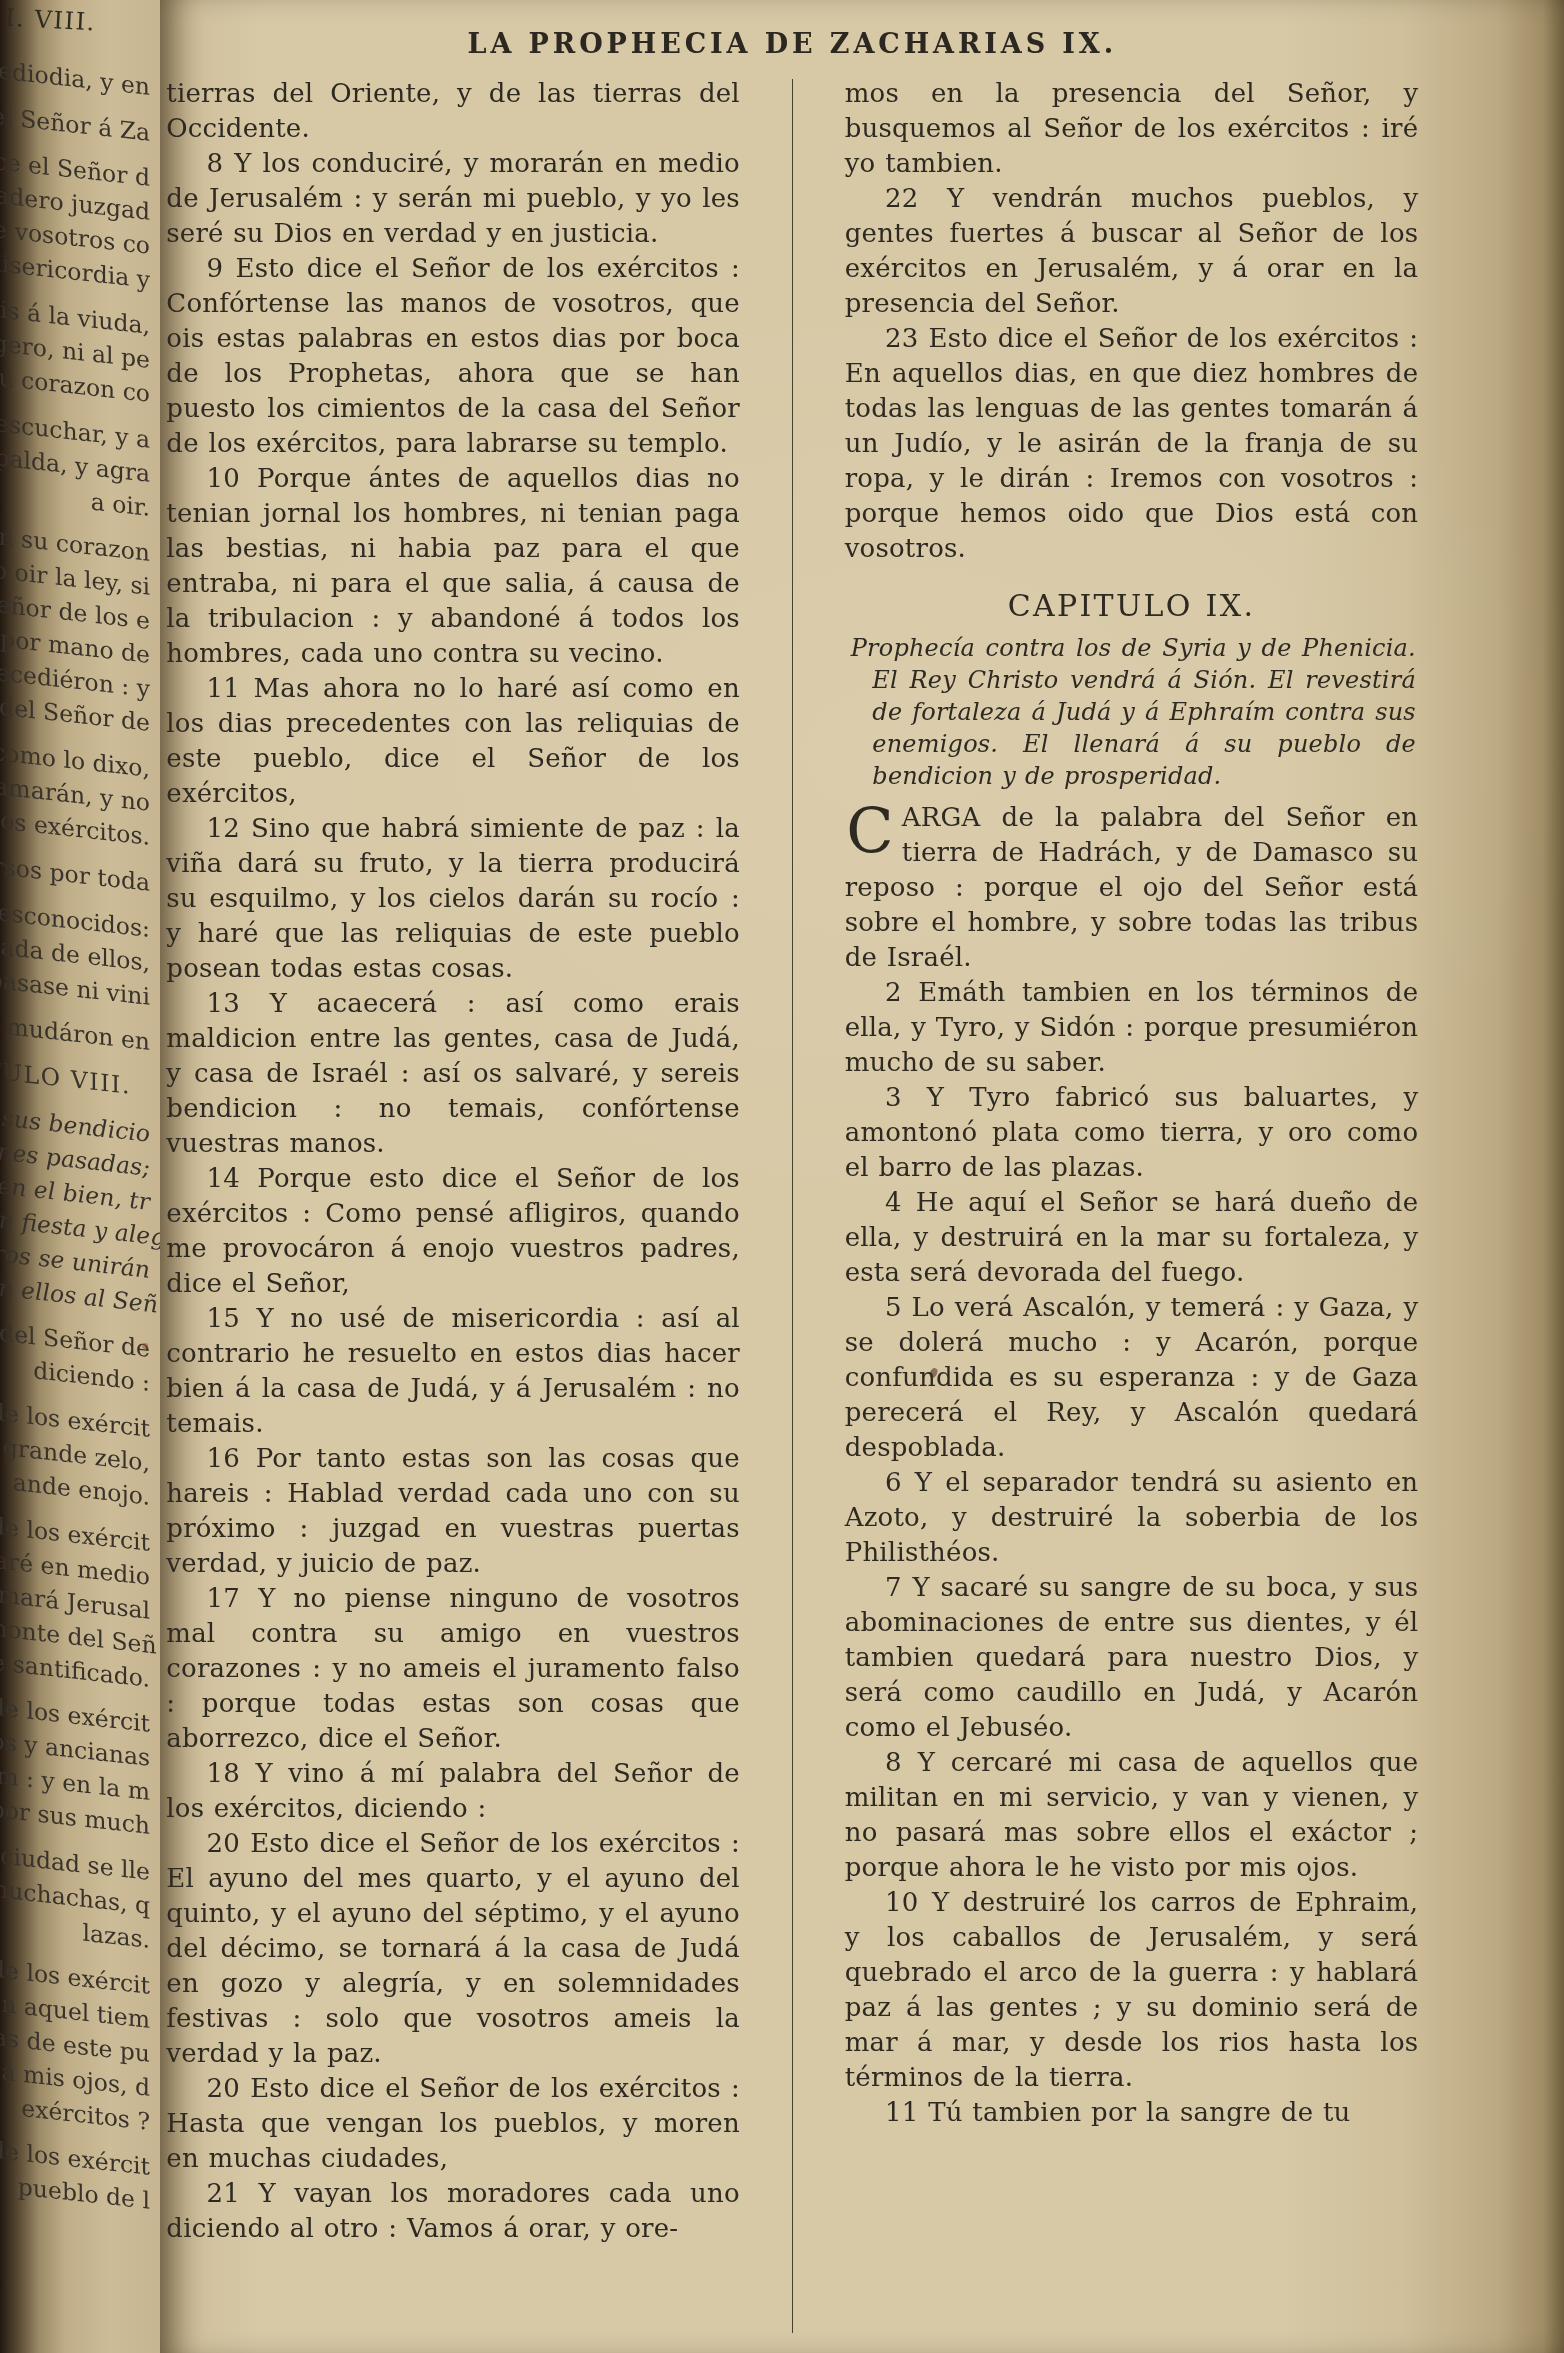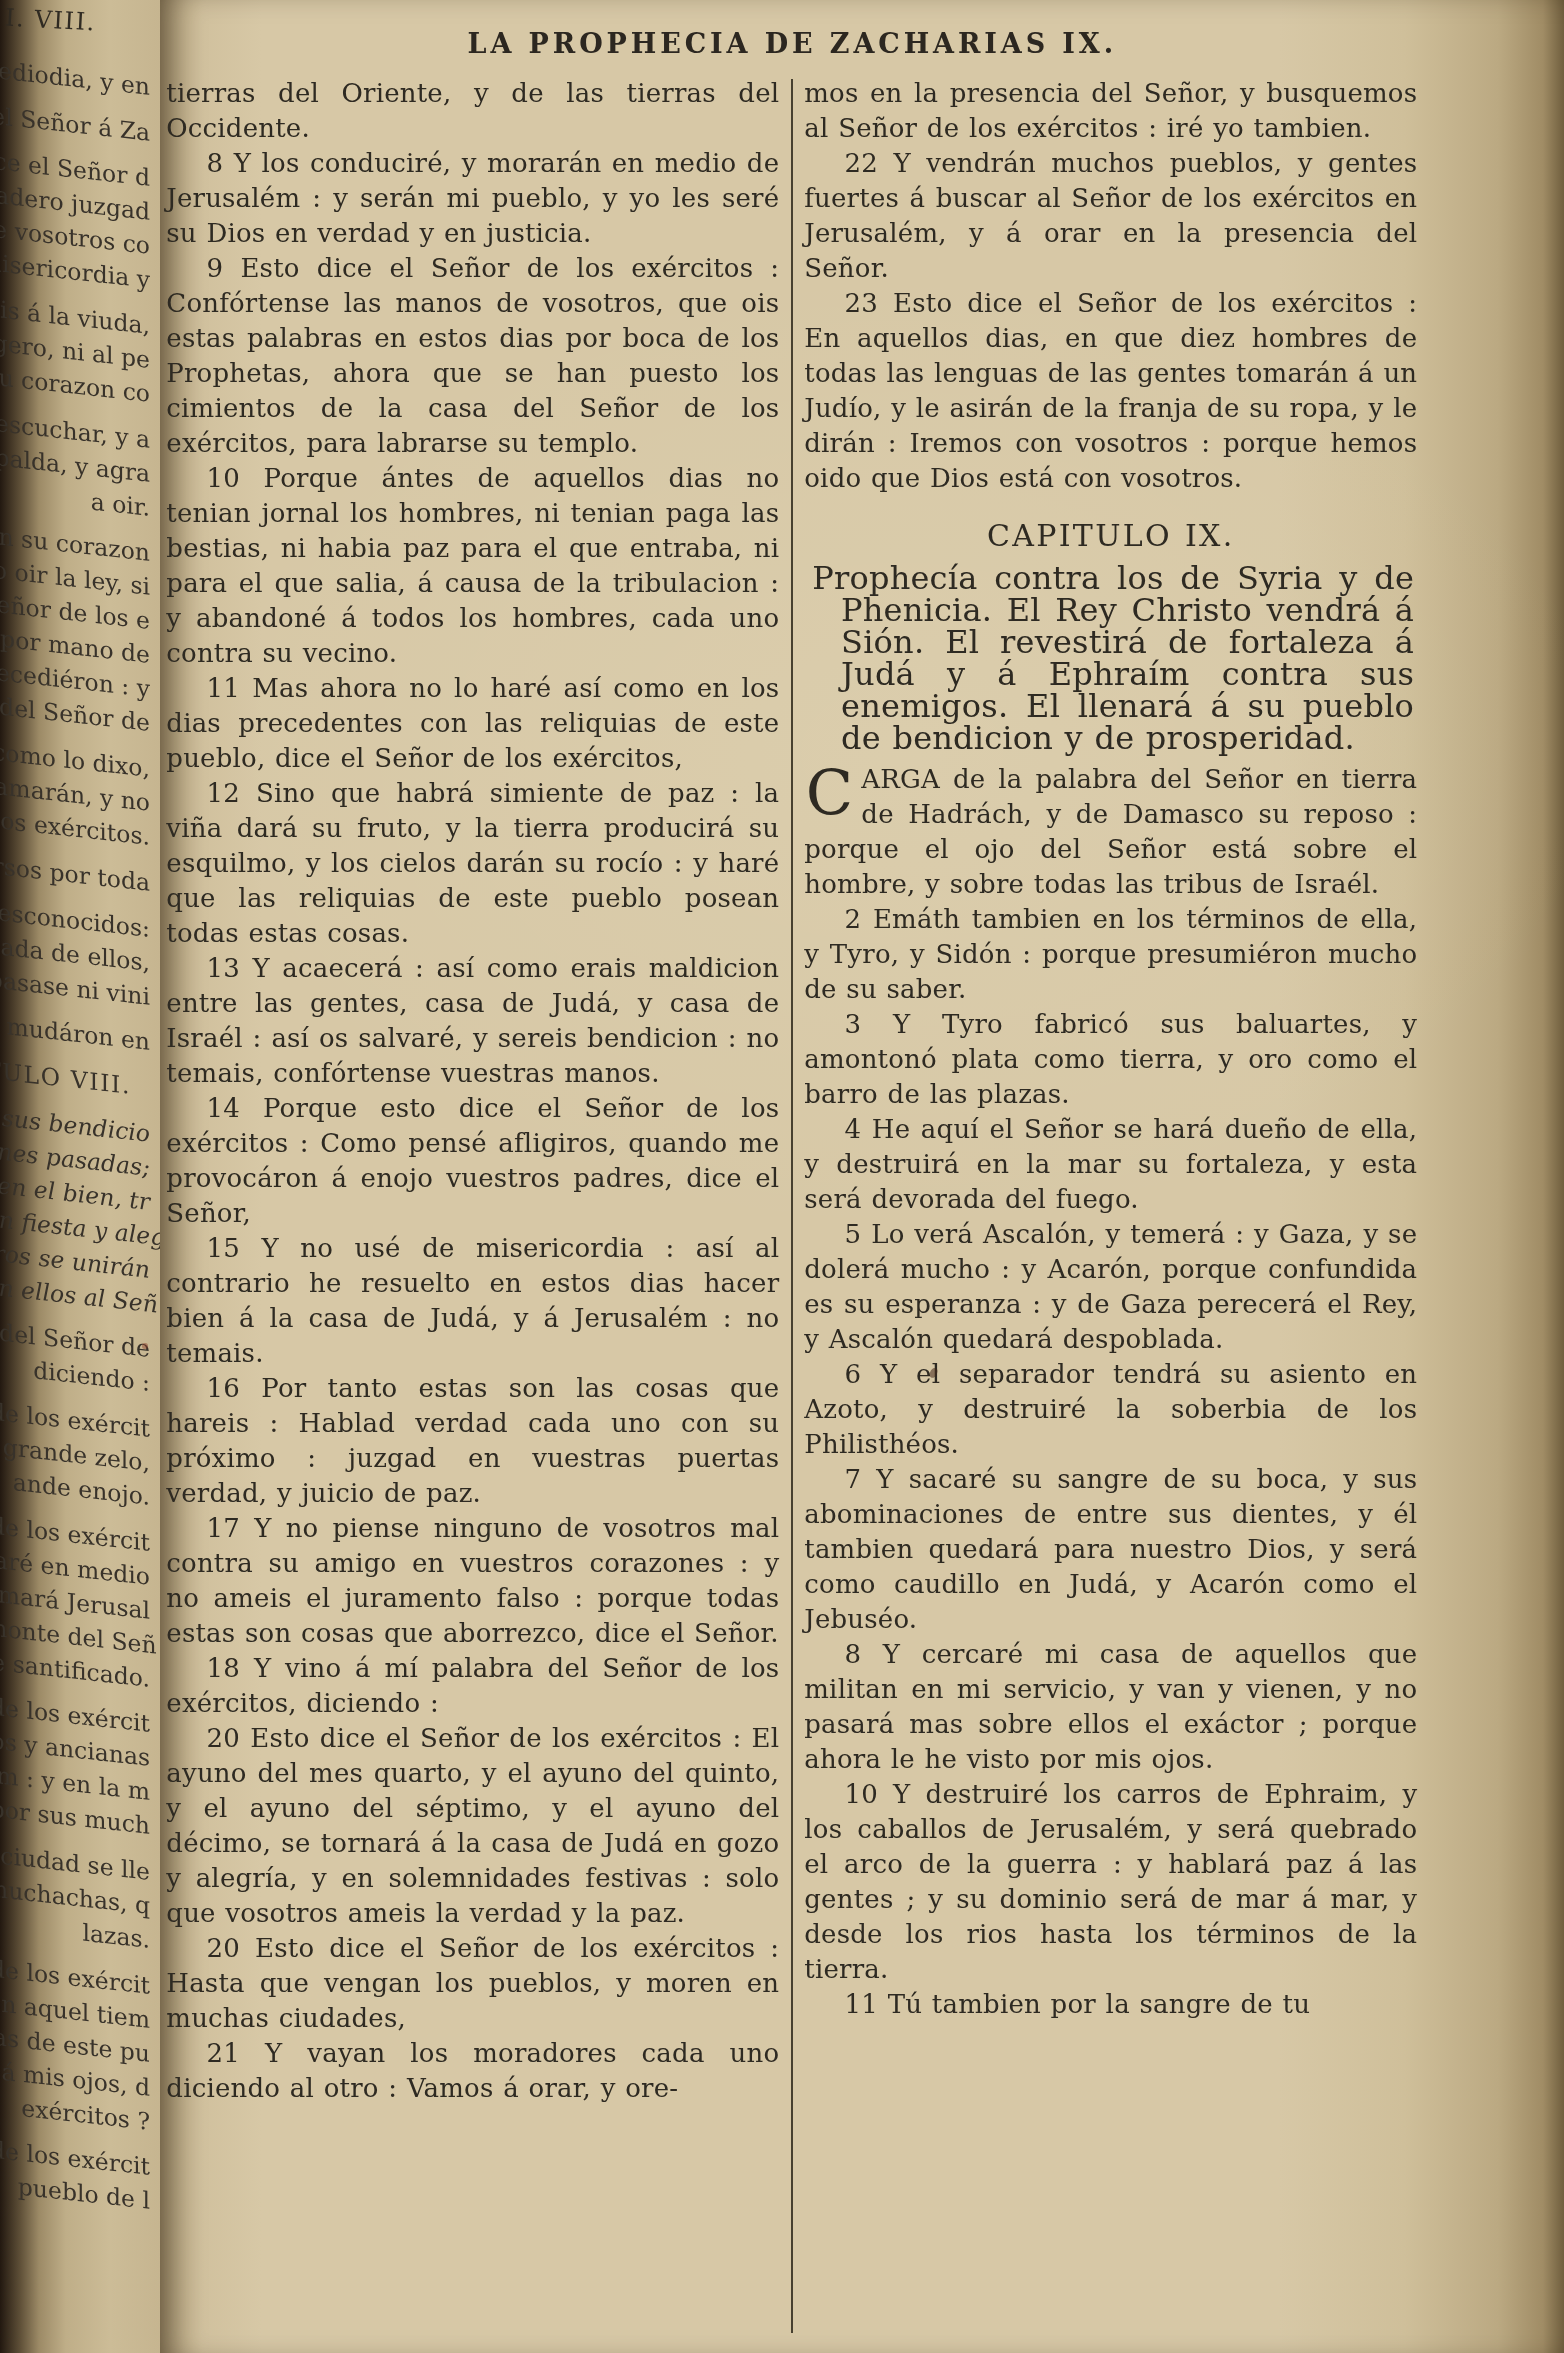--- a/index.html
+++ b/index.html
@@ -36,36 +36,36 @@
     background:
       radial-gradient(1017px 704px at 52% 32%, rgba(255,250,228,0.10), transparent 70%),
       linear-gradient(90deg,#c0ae87 0px,#d1c19e 43px,#d7c8a6 102px,#d7c8a6 1119px,#cfbf9a 1244px,#bba982 1338px,#a08c65 1383px,#6d5c3c 1405px);
     box-shadow:inset 25px 0 33px -15.6px rgba(35,22,8,0.62);
   }
   .content { position:absolute; left:6.3px; top:0; width:1252px; }
   .running-header {
     margin-top:28px; text-align:center;
     font-size:27px; font-weight:bold; letter-spacing:3.9px; color:#2c2720;
   }
-  .columns { position:relative; margin-top:17px; display:flex; }
+  .columns { position:relative; margin-top:17px; display:flex;gap:40px; }
   .col {
     width:613px; color:#2e2a22; font-size:26px; line-height:35px;
     text-align:justify; letter-spacing:0.2px; word-spacing:1.2px;
   }
   .divider { width:1.6px; background:#47402f; margin:3.1px 11.7px 0 11.7px; min-height:2254px; }
   .col p.verse { text-indent:1.55em; }
   .col-left > p.verse:first-child { text-indent:0; }
   .sec-cont > p.verse:first-child { text-indent:0; }
 
   .chapter-heading {
     margin:22px 0 9.4px; text-align:center;
     font-size:30px; font-weight:normal; letter-spacing:2.3px; color:#2e2a22;
   }
   .col .chapter-summary {
-    font-size:32px; line-height:32px;
+    font-style:italic; font-size:24px; line-height:32px;
     text-indent:-0.9em; padding-left:1.15em; padding-right:0.1em; margin-bottom:7.8px;
   }
   .col p.verse.opening { text-indent:0; }
   .drop-cap {
     float:left; font-size:62px; line-height:56px; padding:3.1px 7.8px 0 1.6px; color:#2e2a22;
   }
 
   
   .stain-a { position:absolute; left:930px; top:1368px; width:7px; height:10.2px;
     background:rgba(70,40,25,0.55); border-radius:50% 40% 55% 45%; transform:rotate(18deg); }

